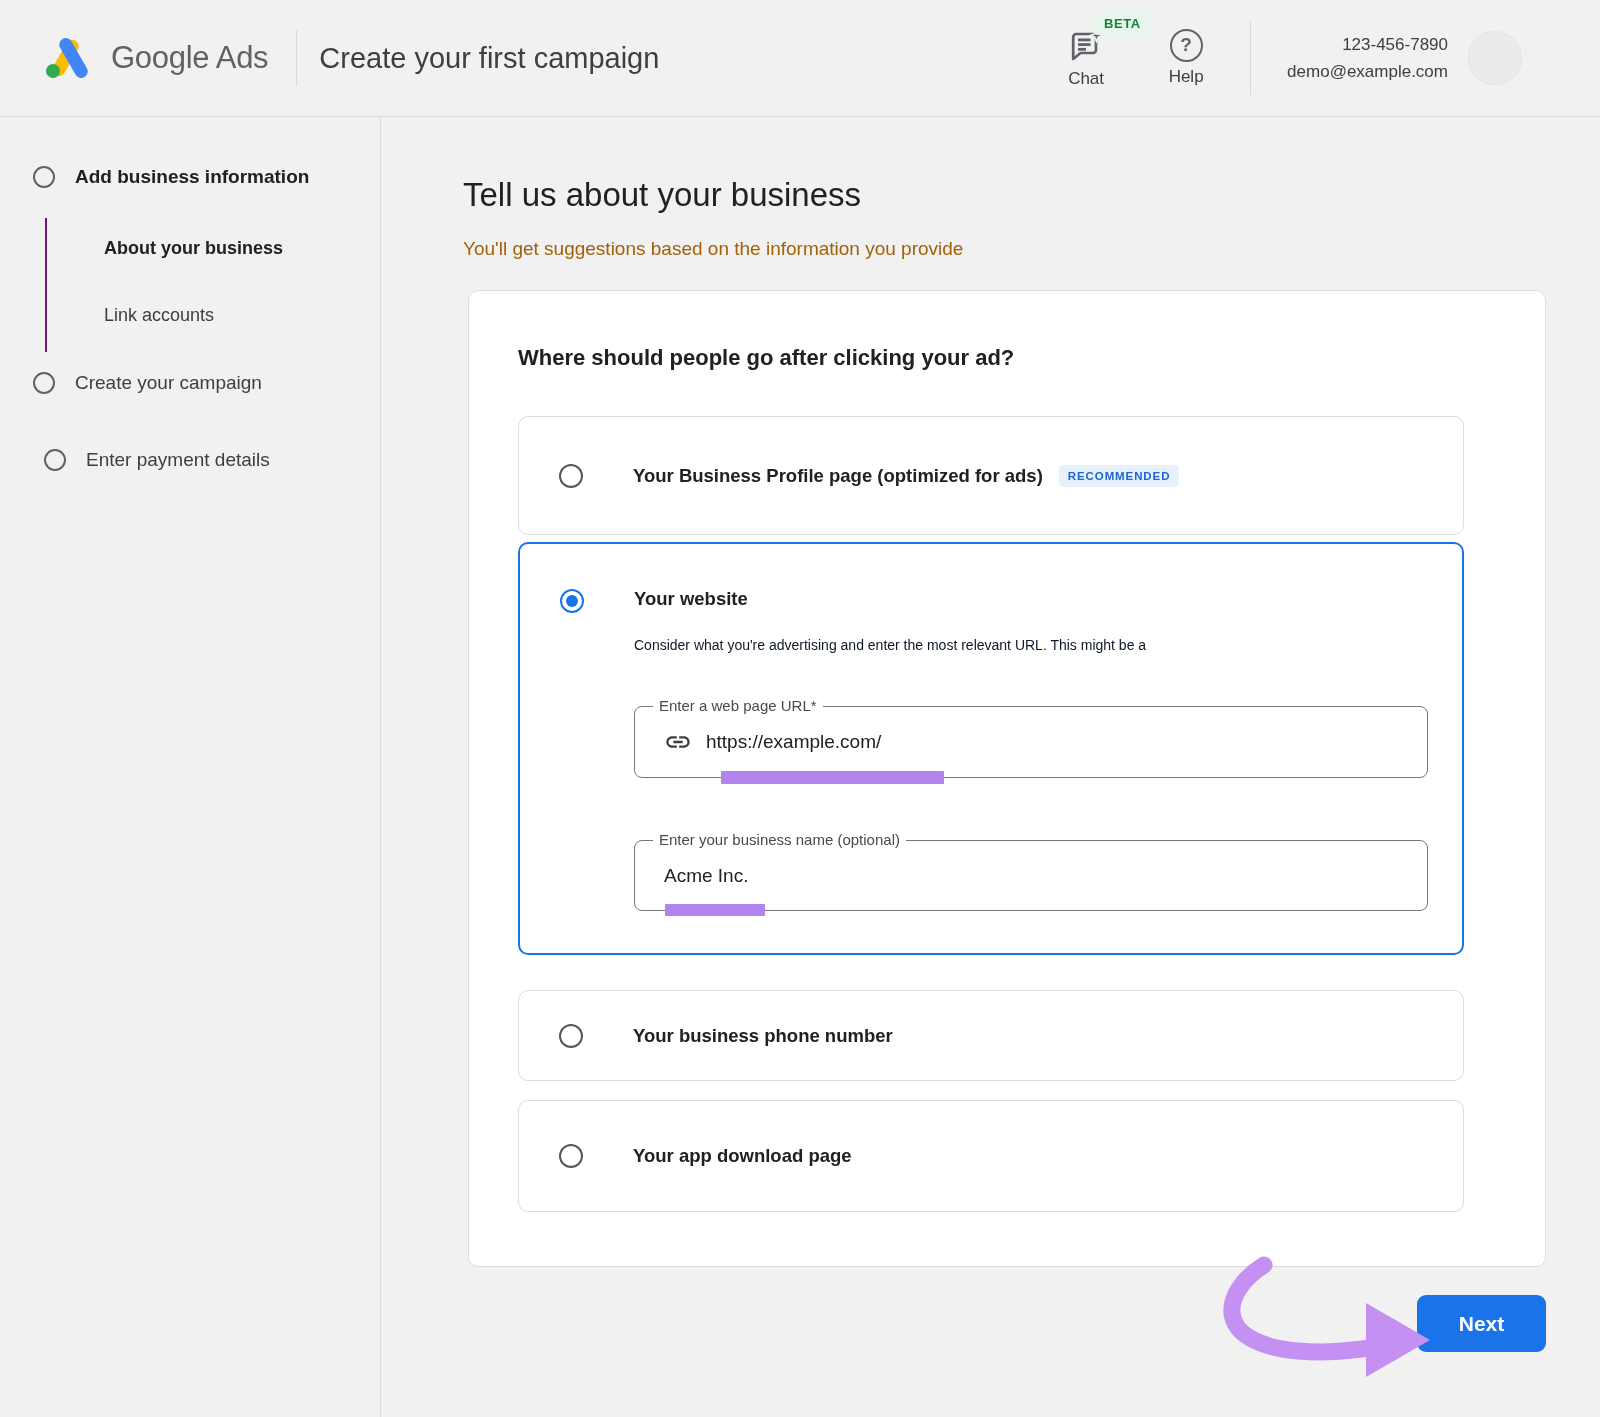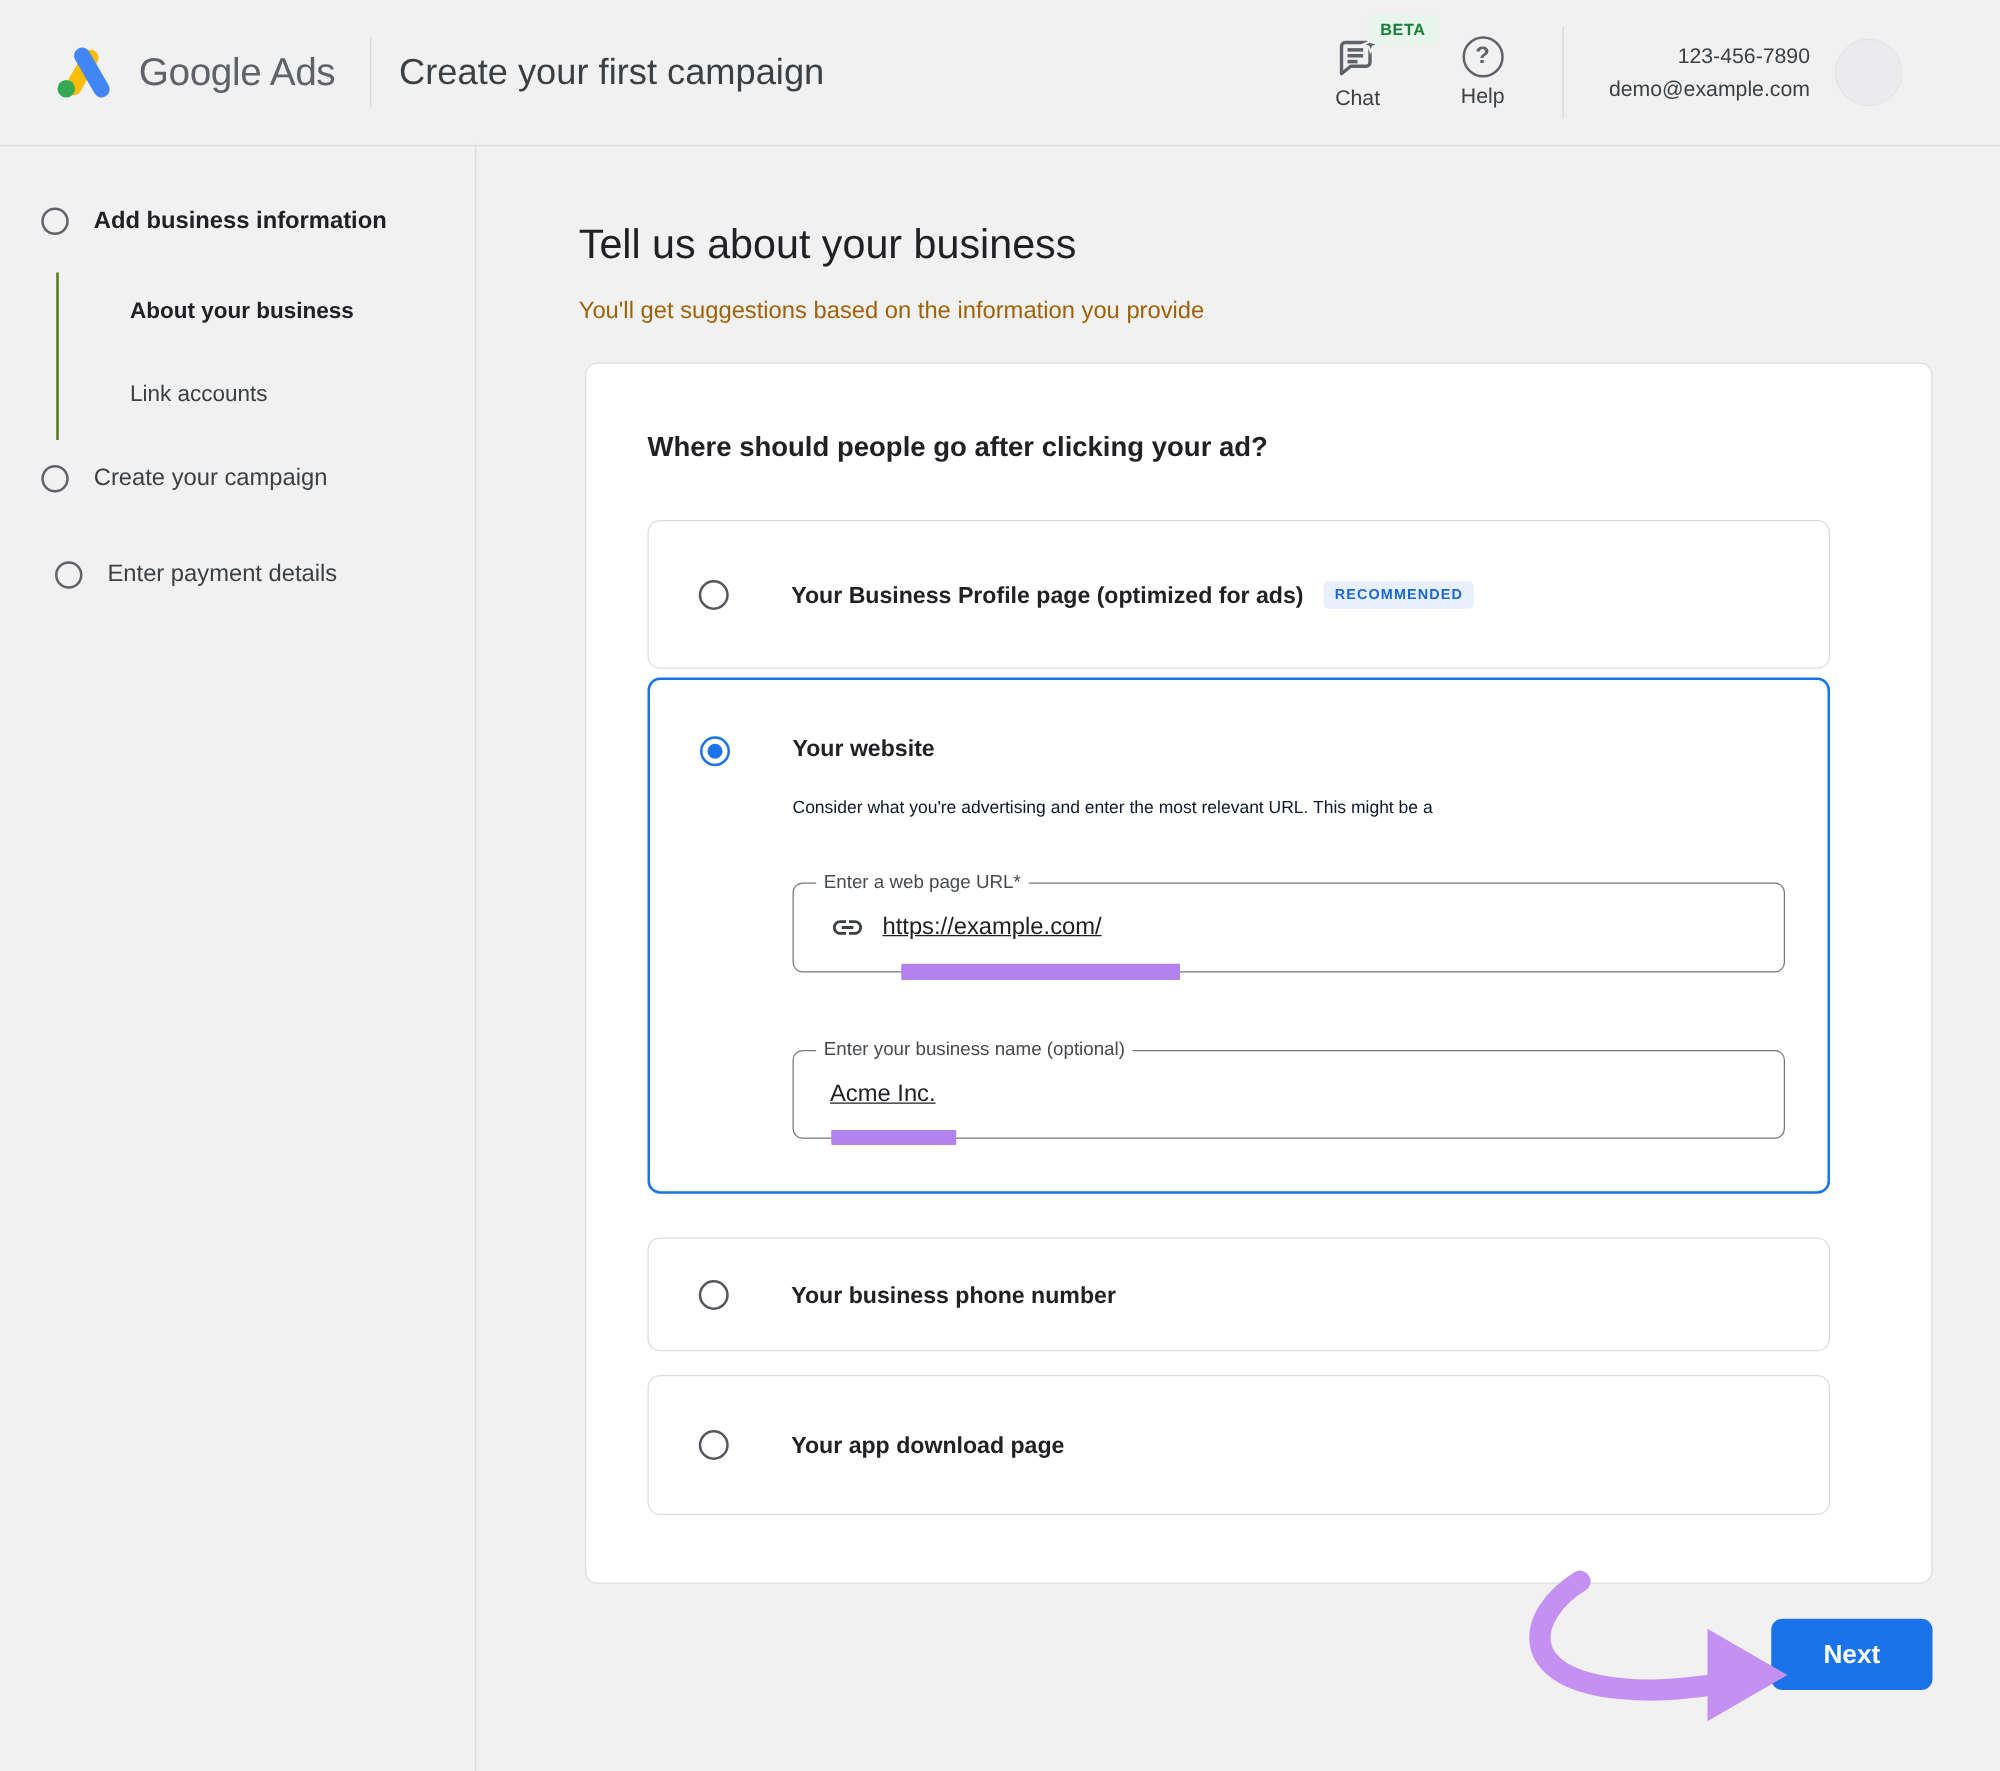--- a/index.html
+++ b/index.html
@@ -27,21 +27,21 @@
   .help-circle { width:33px; height:33px; border:2.6px solid #5f6368; border-radius:50%; display:flex; align-items:center; justify-content:center; font-size:19px; font-weight:bold; color:#5f6368; padding-bottom:1px; }
   .v-div2 { width:1px; height:74px; background:#d8d8db; margin-right:36px; }
   .contact { text-align:right; font-size:17px; color:#3c4043; line-height:27px; margin-right:20px; }
   .avatar { width:54px; height:54px; border-radius:50%; background:#ebebed; border:1px solid #e4e4e6; }
   
   .sidebar { position:absolute; top:115px; left:0; bottom:0; width:381px; border-right:1px solid #dcdcdf; padding-top:51px; }
   .step { display:flex; align-items:center; padding-left:33px; }
   .step-circle { width:22px; height:22px; border:2.5px solid #5f6368; border-radius:50%; flex:none; }
   .step-label { font-size:19px; color:#3c4043; margin-left:20px; }
   .step-label.bold { font-weight:bold; color:#202124; }
-  .substeps { border-left:2px solid #4d7c0f; margin:30px 0 0 45px; padding:20px 0 26px 0; }
+  .substeps { border-left:2px solid #701a75; margin:30px 0 0 45px; padding:20px 0 26px 0; }
   .substep { padding-left:57px; font-size:18px; color:#3c4043; }
   .substep.active { font-weight:bold; color:#202124; }
   .substep + .substep { margin-top:46px; }
   .step2 { margin-top:20px; }
   .step3 { margin-top:55px;padding-left:44px; }
   
   .main { position:absolute; top:117px; left:381px; right:0; bottom:0; padding:59px 0 0 82px; }
   .main-title { font-size:33px; font-weight:400; color:#202124; }
   .main-subtitle { font-size:19px; color:#a16207; margin-top:24px; }
   .card { margin:30px 0 0 5px; width:1078px; background:#fff; border:1px solid #dadce0; border-radius:10px; padding:54px 49px 54px 49px; }
@@ -51,21 +51,21 @@
   .radio-sel { width:24px; height:24px; border:2.5px solid #1a73e8; border-radius:50%; flex:none; display:flex; align-items:center; justify-content:center; }
   .radio-sel .dot { width:12px; height:12px; border-radius:50%; background:#1a73e8; }
   .option-label { margin-left:50px; font-size:18.5px; font-weight:bold; color:#202124; }
   .badge { margin-left:16px; background:#e8f0fe; color:#1967d2; font-size:11.5px; font-weight:bold; letter-spacing:0.9px; padding:5px 9px; border-radius:4px; }
   .opt1 { margin-top:45px; min-height:119px; }
   .opt-selected { margin-top:7px; border:2px solid #1a73e8; align-items:flex-start; padding:44px 30px 42px 40px; }
   .opt-selected .radio-sel { margin-top:1px; }
   .opt-content { margin-left:50px; width:794px; }
   .opt-title { font-size:18.5px; font-weight:bold; color:#202124; }
   .opt-desc { margin-top:22px; font-size:14px; line-height:27px; color:#0f172a; }
-  .field { position:relative; width:794px; height:72px; border:1px solid #747775; border-radius:8px; background:#fff; display:flex; align-items:center; padding-left:29px;text-decoration:underline; }
+  .field { position:relative; width:794px; height:72px; border:1px solid #747775; border-radius:8px; background:#fff; display:flex; align-items:center; padding-left:29px; }
   .field-label { position:absolute; top:-10px; left:18px; background:#fff; padding:0 6px; font-size:15px; color:#474a4e; white-space:nowrap; }
   .field-value { font-size:19px; color:#202124; }
   .link-icon { width:28px; height:28px; margin-right:14px; flex:none; }
   .url-field { margin-top:47px; }
   .name-field { margin-top:62px; height:71px; }
   .hl-bar { position:absolute; background:#b283ef; border-radius:1px; }
   .hl-url { left:86px; bottom:-7px; width:223px; height:13px; }
   .hl-name { left:30px; bottom:-6px; width:100px; height:12px; }
   .opt3 { margin-top:35px; min-height:91px; }
   .opt4 { margin-top:19px; min-height:112px; }

